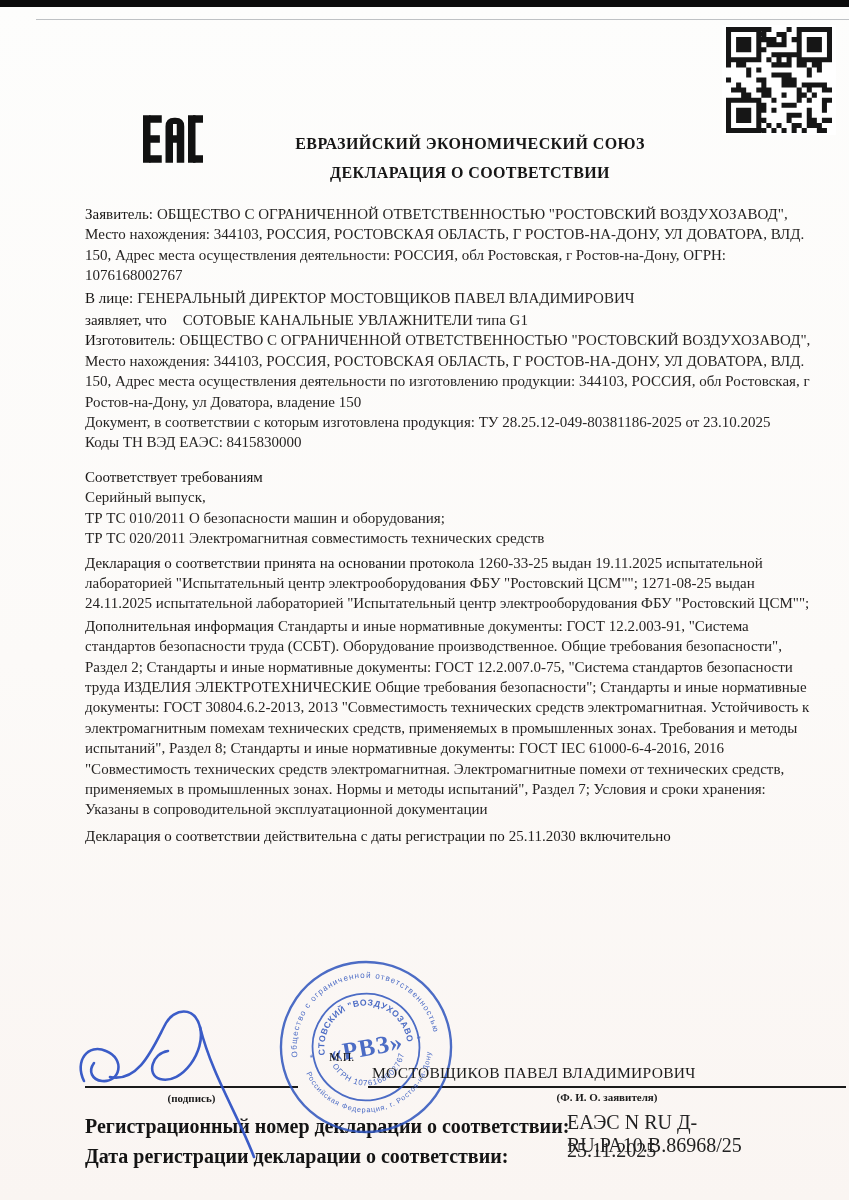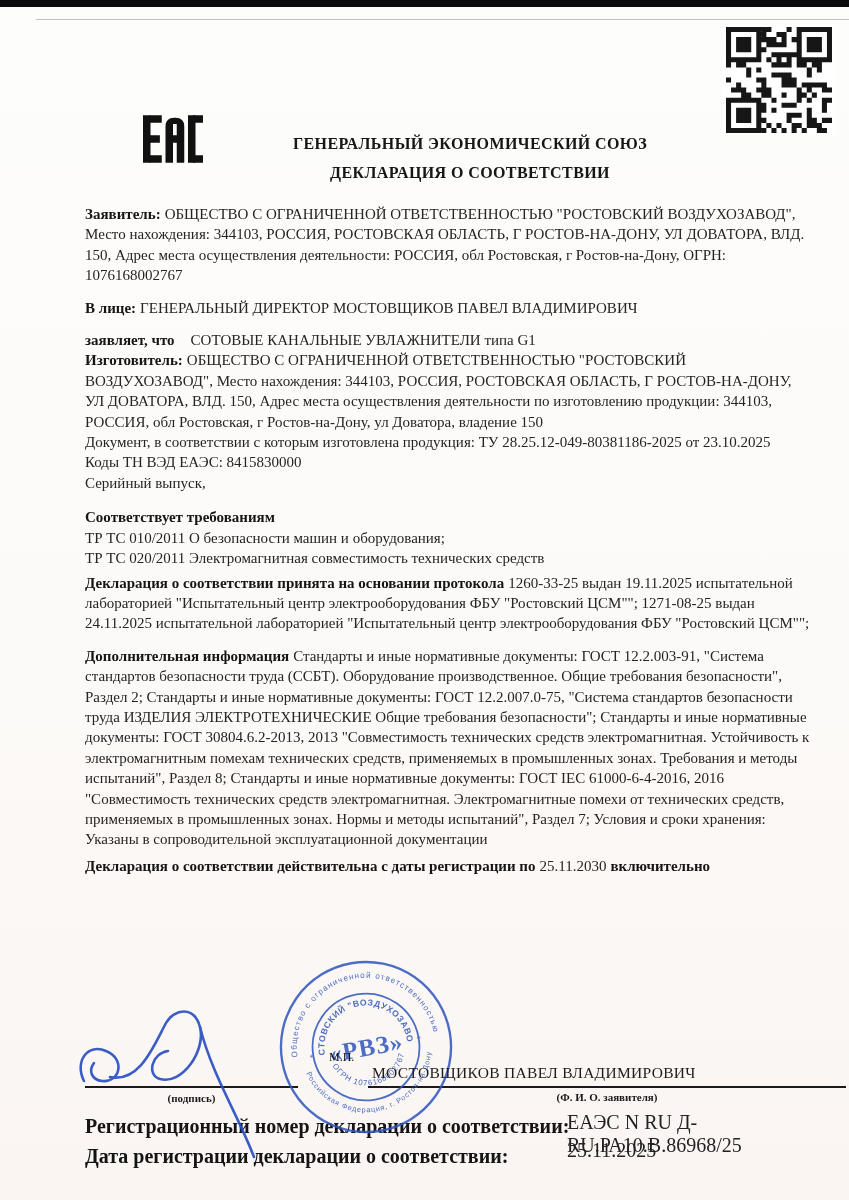--- a/index.html
+++ b/index.html
@@ -11,22 +11,22 @@
   .topbar{position:absolute;left:0;top:0;width:849px;height:7px;background:#0b0b0b;}
   .topline{position:absolute;left:36px;top:19px;width:813px;height:1px;background:#8a9096;opacity:.55;}
   .eac{position:absolute;left:143px;top:112px;width:60px;height:54px;}
   .qr{position:absolute;left:722px;top:25px;width:114px;height:110px;background:#fff;padding:2px;box-sizing:border-box;}
   .qr svg{width:100%;height:100%;display:block;}
   .titles{position:absolute;left:130px;top:135px;width:680px;text-align:center;}
   .t1,.t2{font-weight:bold;font-size:16px;letter-spacing:.4px;color:#161616;}
   .t2{margin-top:11px;}
   .col{position:absolute;left:85px;top:204px;width:727px;font-size:15px;line-height:20.4px;color:#262423;}
   .para{margin:0;padding:0;}
-  .b{font-weight:bold;color:#171514;}
-  .mt6{margin-top:6px;} .mt4{margin-top:4px;} .mt2{margin-top:12px;}
+  .b{font-weight:normal;color:#171514;}
+  .mt6{margin-top:6px;} .mt4{margin-top:4px;} .mt2{margin-top:2px;}
   .gap{margin-left:4px;} .widegap{margin-left:16px;}
   
   .sig-svg{position:absolute;left:70px;top:985px;width:210px;height:185px;overflow:visible;z-index:3;}
   .stamp{position:absolute;left:277px;top:958px;width:178px;height:178px;transform:rotate(-10deg);z-index:2;opacity:.85;}
   .stamp circle{fill:none;stroke:#2e54bd;}
   .stamp text{fill:#2e54bd;}
   .st-outer{font-size:8.2px;letter-spacing:1.1px;font-family:"Liberation Sans",sans-serif;}
   .st-outer-b{font-size:7.4px;letter-spacing:.8px;font-family:"Liberation Sans",sans-serif;}
   .st-inner{font-size:8.8px;font-weight:bold;letter-spacing:.6px;font-family:"Liberation Sans",sans-serif;}
   .st-inner-b{font-size:8px;letter-spacing:.8px;font-family:"Liberation Sans",sans-serif;}
@@ -67,33 +67,33 @@
   </svg>
 
   <div class="qr">
     <svg id="qr-svg" viewBox="0 0 105 105" aria-hidden="true">
         <rect x="0" y="0" width="105" height="105" fill="#ffffff"></rect>
         <path d="M0 0h5v5h-5zM5 0h5v5h-5zM10 0h5v5h-5zM15 0h5v5h-5zM20 0h5v5h-5zM25 0h5v5h-5zM30 0h5v5h-5zM35 0h5v5h-5zM40 0h5v5h-5zM60 0h5v5h-5zM70 0h5v5h-5zM75 0h5v5h-5zM80 0h5v5h-5zM85 0h5v5h-5zM90 0h5v5h-5zM95 0h5v5h-5zM100 0h5v5h-5zM0 5h5v5h-5zM30 5h5v5h-5zM35 5h5v5h-5zM50 5h5v5h-5zM55 5h5v5h-5zM70 5h5v5h-5zM100 5h5v5h-5zM0 10h5v5h-5zM10 10h5v5h-5zM15 10h5v5h-5zM20 10h5v5h-5zM30 10h5v5h-5zM35 10h5v5h-5zM40 10h5v5h-5zM45 10h5v5h-5zM55 10h5v5h-5zM65 10h5v5h-5zM70 10h5v5h-5zM80 10h5v5h-5zM85 10h5v5h-5zM90 10h5v5h-5zM100 10h5v5h-5zM0 15h5v5h-5zM10 15h5v5h-5zM15 15h5v5h-5zM20 15h5v5h-5zM30 15h5v5h-5zM40 15h5v5h-5zM45 15h5v5h-5zM50 15h5v5h-5zM55 15h5v5h-5zM70 15h5v5h-5zM80 15h5v5h-5zM85 15h5v5h-5zM90 15h5v5h-5zM100 15h5v5h-5zM0 20h5v5h-5zM10 20h5v5h-5zM15 20h5v5h-5zM20 20h5v5h-5zM30 20h5v5h-5zM35 20h5v5h-5zM70 20h5v5h-5zM80 20h5v5h-5zM85 20h5v5h-5zM90 20h5v5h-5zM100 20h5v5h-5zM0 25h5v5h-5zM30 25h5v5h-5zM45 25h5v5h-5zM50 25h5v5h-5zM55 25h5v5h-5zM60 25h5v5h-5zM65 25h5v5h-5zM70 25h5v5h-5zM100 25h5v5h-5zM0 30h5v5h-5zM5 30h5v5h-5zM10 30h5v5h-5zM15 30h5v5h-5zM20 30h5v5h-5zM25 30h5v5h-5zM30 30h5v5h-5zM40 30h5v5h-5zM50 30h5v5h-5zM60 30h5v5h-5zM70 30h5v5h-5zM75 30h5v5h-5zM80 30h5v5h-5zM85 30h5v5h-5zM90 30h5v5h-5zM95 30h5v5h-5zM100 30h5v5h-5zM0 35h5v5h-5zM10 35h5v5h-5zM15 35h5v5h-5zM45 35h5v5h-5zM50 35h5v5h-5zM55 35h5v5h-5zM60 35h5v5h-5zM70 35h5v5h-5zM75 35h5v5h-5zM85 35h5v5h-5zM90 35h5v5h-5zM20 40h5v5h-5zM30 40h5v5h-5zM80 40h5v5h-5zM90 40h5v5h-5zM20 45h5v5h-5zM45 45h5v5h-5zM50 45h5v5h-5zM55 45h5v5h-5zM60 45h5v5h-5zM80 45h5v5h-5zM0 50h5v5h-5zM30 50h5v5h-5zM35 50h5v5h-5zM55 50h5v5h-5zM60 50h5v5h-5zM65 50h5v5h-5zM10 55h5v5h-5zM35 55h5v5h-5zM55 55h5v5h-5zM60 55h5v5h-5zM65 55h5v5h-5zM75 55h5v5h-5zM80 55h5v5h-5zM85 55h5v5h-5zM90 55h5v5h-5zM95 55h5v5h-5zM5 60h5v5h-5zM10 60h5v5h-5zM15 60h5v5h-5zM30 60h5v5h-5zM35 60h5v5h-5zM40 60h5v5h-5zM70 60h5v5h-5zM80 60h5v5h-5zM95 60h5v5h-5zM100 60h5v5h-5zM15 65h5v5h-5zM20 65h5v5h-5zM35 65h5v5h-5zM40 65h5v5h-5zM55 65h5v5h-5zM70 65h5v5h-5zM75 65h5v5h-5zM85 65h5v5h-5zM0 70h5v5h-5zM5 70h5v5h-5zM10 70h5v5h-5zM15 70h5v5h-5zM20 70h5v5h-5zM25 70h5v5h-5zM30 70h5v5h-5zM45 70h5v5h-5zM70 70h5v5h-5zM80 70h5v5h-5zM95 70h5v5h-5zM100 70h5v5h-5zM0 75h5v5h-5zM30 75h5v5h-5zM35 75h5v5h-5zM55 75h5v5h-5zM60 75h5v5h-5zM65 75h5v5h-5zM95 75h5v5h-5zM0 80h5v5h-5zM10 80h5v5h-5zM15 80h5v5h-5zM20 80h5v5h-5zM30 80h5v5h-5zM35 80h5v5h-5zM45 80h5v5h-5zM80 80h5v5h-5zM95 80h5v5h-5zM0 85h5v5h-5zM10 85h5v5h-5zM15 85h5v5h-5zM20 85h5v5h-5zM30 85h5v5h-5zM60 85h5v5h-5zM65 85h5v5h-5zM70 85h5v5h-5zM80 85h5v5h-5zM0 90h5v5h-5zM10 90h5v5h-5zM15 90h5v5h-5zM20 90h5v5h-5zM30 90h5v5h-5zM35 90h5v5h-5zM60 90h5v5h-5zM80 90h5v5h-5zM85 90h5v5h-5zM95 90h5v5h-5zM100 90h5v5h-5zM0 95h5v5h-5zM30 95h5v5h-5zM40 95h5v5h-5zM50 95h5v5h-5zM65 95h5v5h-5zM70 95h5v5h-5zM80 95h5v5h-5zM85 95h5v5h-5zM90 95h5v5h-5zM0 100h5v5h-5zM5 100h5v5h-5zM10 100h5v5h-5zM15 100h5v5h-5zM20 100h5v5h-5zM25 100h5v5h-5zM30 100h5v5h-5zM35 100h5v5h-5zM45 100h5v5h-5zM55 100h5v5h-5zM65 100h5v5h-5zM75 100h5v5h-5zM90 100h5v5h-5zM95 100h5v5h-5z" fill="#161616"></path>
       </svg>
   </div>
 
   <div class="titles">
-    <div class="t1">ГЕНЕРАЛЬНЫЙ ЭКОНОМИЧЕСКИЙ СОЮЗ</div>
+    <div class="t1">ЕВРАЗИЙСКИЙ ЭКОНОМИЧЕСКИЙ СОЮЗ</div>
     <div class="t2">ДЕКЛАРАЦИЯ О СООТВЕТСТВИИ</div>
   </div>
 
   <div class="col">
     <p class="para"><span class="b">Заявитель:</span><span class="gap">ОБЩЕСТВО С ОГРАНИЧЕННОЙ ОТВЕТСТВЕННОСТЬЮ "РОСТОВСКИЙ ВОЗДУХОЗАВОД", Место нахождения: 344103, РОССИЯ,  РОСТОВСКАЯ ОБЛАСТЬ, Г РОСТОВ-НА-ДОНУ, УЛ ДОВАТОРА, ВЛД. 150, Адрес места осуществления деятельности: РОССИЯ, обл Ростовская, г Ростов-на-Дону, ОГРН: 1076168002767</span></p>
     <p class="para mt2"><span class="b">В лице:</span><span class="gap">ГЕНЕРАЛЬНЫЙ ДИРЕКТОР МОСТОВЩИКОВ ПАВЕЛ ВЛАДИМИРОВИЧ</span></p>
     <p class="para mt2"><span class="b">заявляет, что</span><span class="widegap">СОТОВЫЕ КАНАЛЬНЫЕ УВЛАЖНИТЕЛИ типа G1</span></p>
     <p class="para"><span class="b">Изготовитель:</span><span class="gap">ОБЩЕСТВО С ОГРАНИЧЕННОЙ ОТВЕТСТВЕННОСТЬЮ "РОСТОВСКИЙ ВОЗДУХОЗАВОД", Место нахождения: 344103, РОССИЯ,  РОСТОВСКАЯ ОБЛАСТЬ, Г РОСТОВ-НА-ДОНУ, УЛ ДОВАТОРА, ВЛД. 150, Адрес места осуществления деятельности по изготовлению продукции: 344103, РОССИЯ, обл Ростовская, г Ростов-на-Дону, ул Доватора, владение 150</span></p>
     <p class="para">Документ, в соответствии с которым изготовлена продукция: ТУ 28.25.12-049-80381186-2025 от 23.10.2025</p>
     <p class="para">Коды ТН ВЭД ЕАЭС: 8415830000</p>
+    <p class="para b mt6" style="margin-top:14px;">Соответствует требованиям</p>
     <p class="para">Серийный выпуск,</p>
-    <p class="para b mt6" style="margin-top:14px;">Соответствует требованиям</p>
     <p class="para">ТР ТС 010/2011 О безопасности машин и оборудования;</p>
     <p class="para">ТР ТС 020/2011 Электромагнитная совместимость технических средств</p>
     <p class="para mt4"><span class="b">Декларация о соответствии принята на основании протокола</span><span class="gap">1260-33-25 выдан 19.11.2025 испытательной лабораторией "Испытательный центр электрооборудования ФБУ "Ростовский ЦСМ""; 1271-08-25 выдан 24.11.2025  испытательной лабораторией "Испытательный центр электрооборудования ФБУ "Ростовский ЦСМ"";</span></p>
     <p class="para mt2"><span class="b">Дополнительная информация</span><span class="gap">Стандарты и иные нормативные документы: ГОСТ 12.2.003-91, "Система стандартов безопасности труда (ССБТ). Оборудование производственное. Общие требования безопасности", Раздел 2; Стандарты и иные нормативные документы: ГОСТ 12.2.007.0-75, "Система стандартов безопасности труда ИЗДЕЛИЯ ЭЛЕКТРОТЕХНИЧЕСКИЕ Общие требования безопасности"; Стандарты и иные нормативные документы: ГОСТ 30804.6.2-2013, 2013 "Совместимость технических средств электромагнитная. Устойчивость к электромагнитным помехам технических средств, применяемых в промышленных зонах. Требования и методы испытаний", Раздел 8; Стандарты и иные нормативные документы: ГОСТ IEC 61000-6-4-2016, 2016 "Совместимость технических средств электромагнитная. Электромагнитные помехи от технических средств, применяемых в промышленных зонах. Нормы и методы испытаний", Раздел 7; Условия и сроки хранения: Указаны в сопроводительной эксплуатационной документации</span></p>
     <p class="para mt6"><span class="b">Декларация о соответствии действительна с даты регистрации по</span><span class="gap">25.11.2030</span><span class="b gap">включительно</span></p>
   </div>
 
   <svg class="sig-svg" viewBox="0 0 210 185" aria-hidden="true">
     <g fill="none" stroke="#2b4fc4" stroke-width="2.6" stroke-linecap="round" opacity=".92">
       <path d="M14 96 C4 76 18 58 36 66 C56 74 50 98 32 96 C22 95 18 86 24 78"></path>

